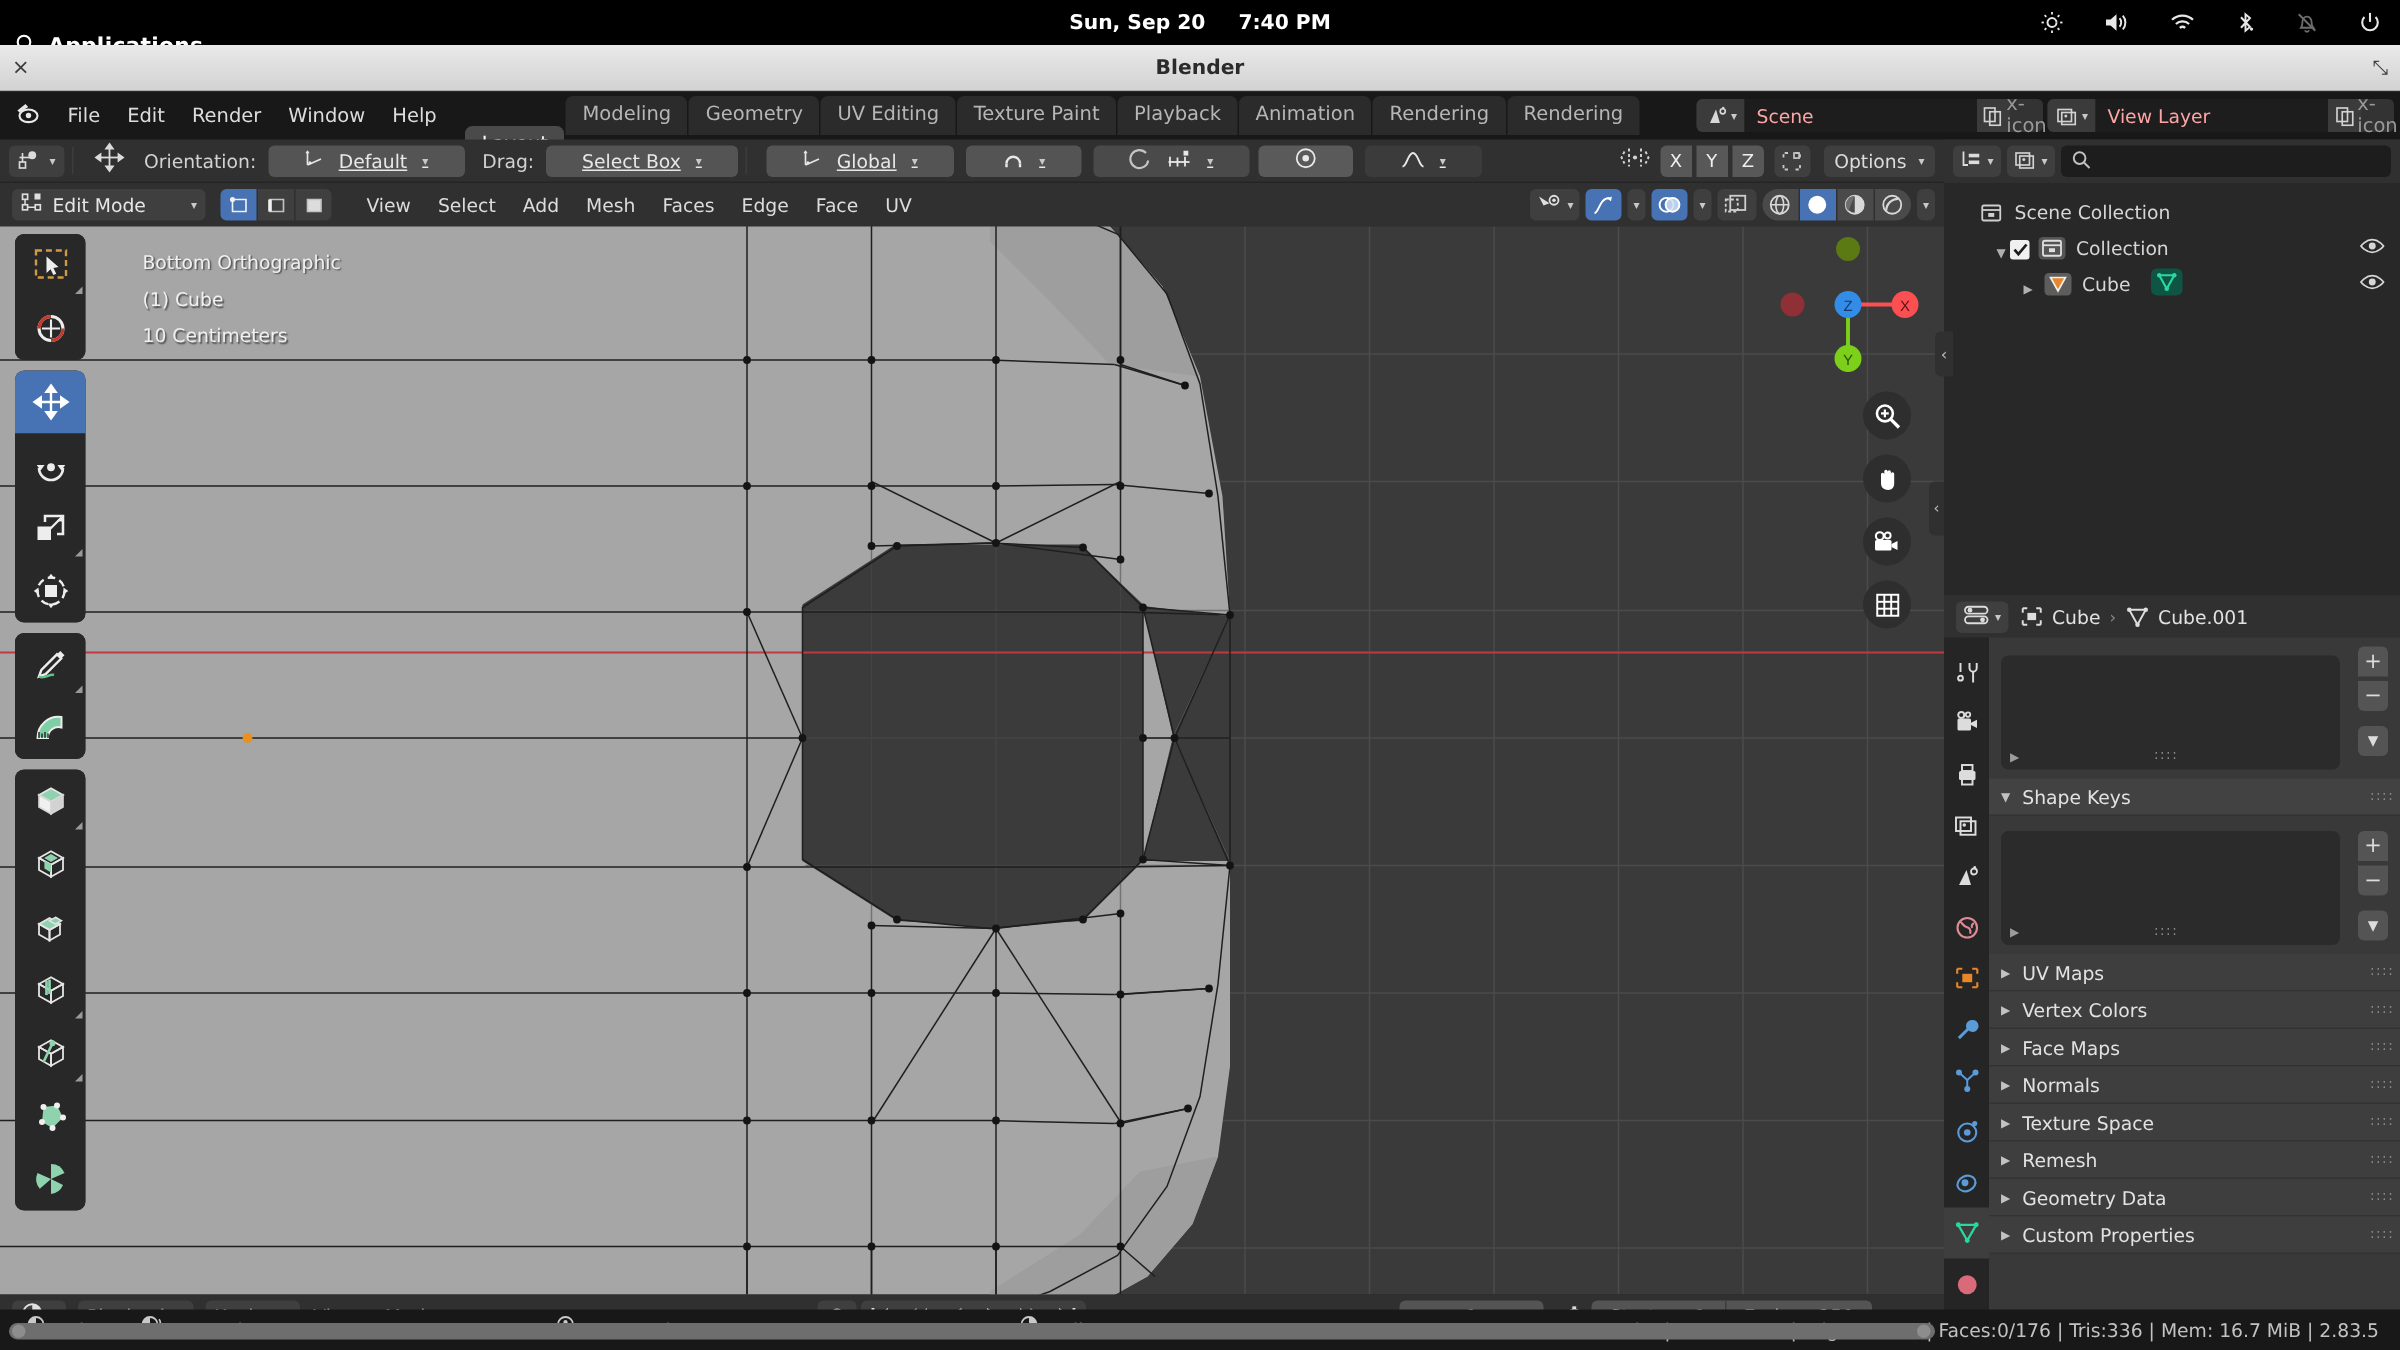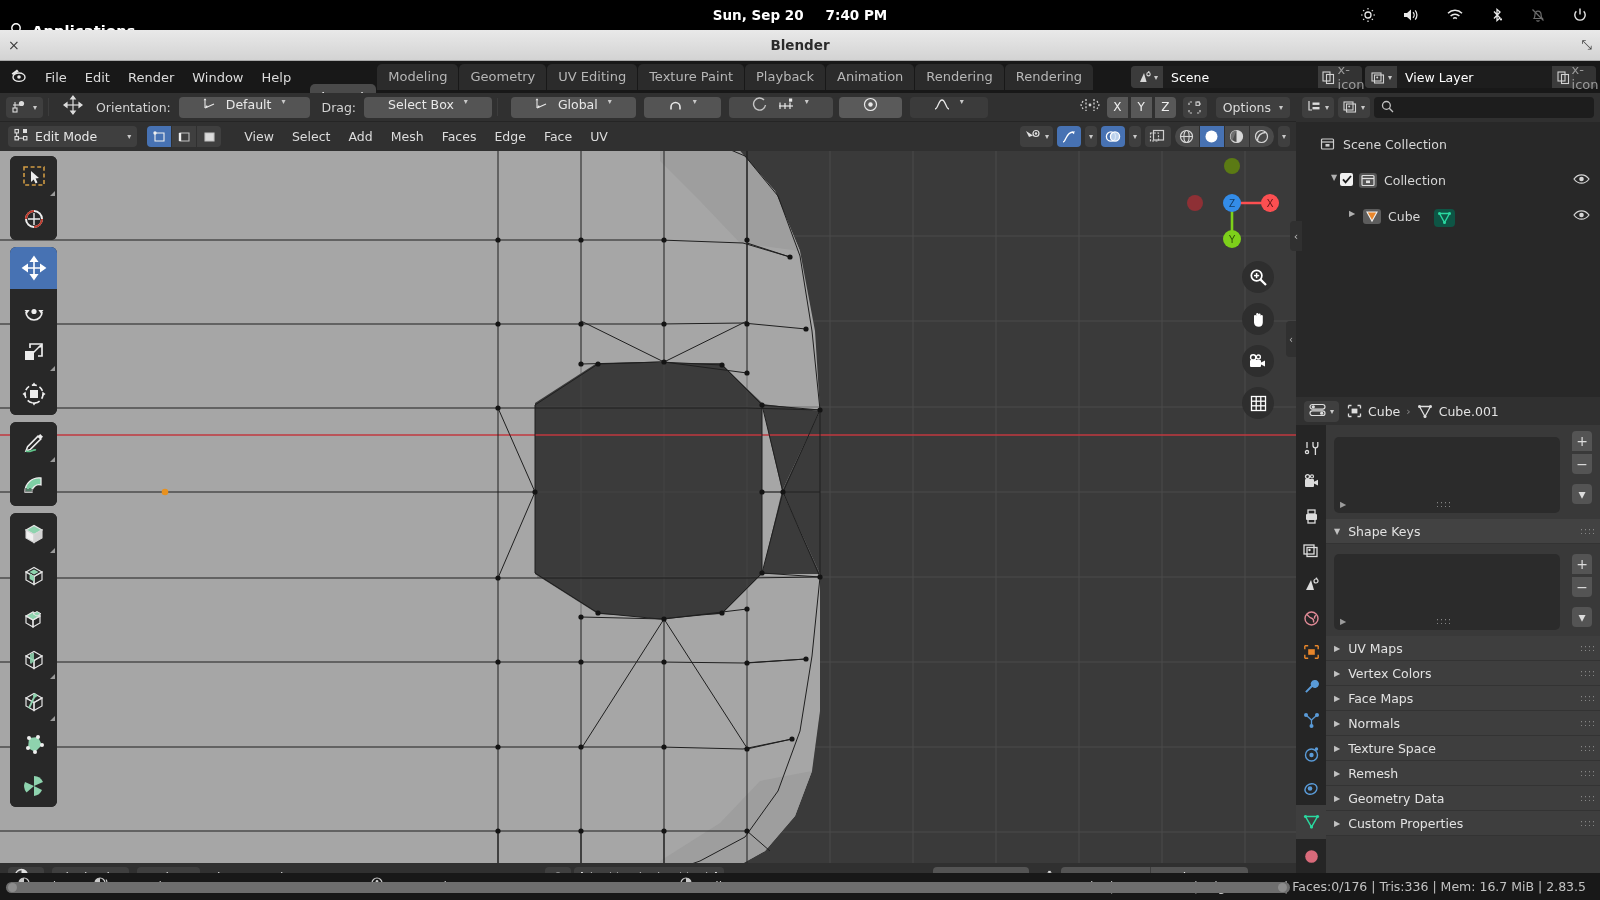--- a/index.html
+++ b/index.html
@@ -57,43 +57,43 @@
   }
   .wstab.active { background: #4a4a4a; color: #ffffff; margin-top: 40px; }
   .topbar-right { position: absolute; right: 4px; display: flex; align-items: center; gap: 3px; }
   .idblock { display: flex; align-items: center; background: #282828; border-radius: 4px; height: 22px; }
   .idblock .idicon {
     display: flex; align-items: center; gap: 2px; padding: 0 5px 0 6px; height: 22px;
     background: #3b3b3b; border-radius: 4px 0 0 4px;
   }
   .idblock .idname {
     background: #1d1d1d; height: 22px; min-width: 155px; display: flex; align-items: center;
-    padding: 0 8px; font-size: 12.5px; color: #ffffff;
+    padding: 0 8px; font-size: 12.5px; color: #fca5a5;
   }
   .idblock .idbtn {
     width: 22px; height: 22px; display: flex; align-items: center; justify-content: center;
     background: #3b3b3b;
   }
   .idblock .idbtn.x { background: #333; color: #9a9a9a; font-size: 13px; border-radius: 0 4px 4px 0; }
   .chev { font-size: 8px; color: #c9c9c9; }
 
   
   .b-toolsettings {
     position: absolute; top: 32px; left: 0; width: 1296px; height: 29px;
     background: #303030; display: flex; align-items: center; border-bottom: 1px solid #252525;
   }
   .ts-btn {
     display: flex; align-items: center; gap: 4px; height: 21px; padding: 0 6px;
     background: #3f3f3f; border-radius: 4px; font-size: 12.5px; color: #dcdcdc; margin-left: 6px;
   }
   .ts-label { font-size: 12.5px; color: #d2d2d2; margin-left: 12px; }
   .ts-drop {
-    display: flex; justify-content: space-between; height: 21px;
+    display: flex; align-items: center; justify-content: space-between; height: 21px;
     background: #545454; border-radius: 4px; font-size: 12.5px; color: #e8e8e8;
-    padding: 0 24px; margin-left: 8px; gap: 10px;
+    padding: 0 24px; margin-left: 8px; gap: 10px; text-decoration: underline;
   }
   .ts-sep { width: 1px; height: 18px; background: #3c3c3c; margin: 0 5px; }
   .ts-right { position: absolute; right: 6px; display: flex; align-items: center; gap: 3px; }
   .axisbtn {
     width: 21px; height: 21px; background: #585858; color: #efefef; font-size: 12px;
     display: flex; align-items: center; justify-content: center;
   }
   .axisbtn.l { border-radius: 4px 0 0 4px; }
   .axisbtn.r { border-radius: 0 4px 4px 0; }
   .opt-drop { display: flex; align-items: center; gap: 8px; height: 21px; padding: 0 7px; background: #3f3f3f; border-radius: 4px; font-size: 12.5px; color: #dcdcdc; }
@@ -191,21 +191,21 @@
 
   
   .outliner { position: absolute; top: 32px; left: 1296px; width: 304px; height: 304px; background: #282828; }
   .ol-header { height: 29px; background: #303030; display: flex; align-items: center; padding: 0 6px; gap: 4px; }
   .ol-drop { display: flex; align-items: center; gap: 3px; height: 21px; padding: 0 5px; background: #3f3f3f; border-radius: 4px; }
   .ol-search {
     flex: 1; height: 21px; background: #1d1d1d; border-radius: 4px; display: flex; align-items: center;
     padding: 0 7px; gap: 6px;
   }
   .ol-rows { padding-top: 3px; }
-  .ol-row { display: flex; align-items: flex-start; height: 24px; font-size: 12.5px; color: #d6d6d6; position: relative; margin-top: 12px; }
+  .ol-row { display: flex; align-items: flex-end; height: 24px; font-size: 12.5px; color: #d6d6d6; position: relative; }
   .ol-row .eye { position: absolute; right: 10px; }
   .ol-disc { width: 12px; display: flex; align-items: center; justify-content: center; color: #b0b0b0; font-size: 8px; }
   .ol-check { width: 13px; height: 13px; background: #f0f0f0; border-radius: 2px; display: flex; align-items: center; justify-content: center; }
   .ol-collapse-tab {
     position: absolute; left: 1290px; top: 160px; width: 12px; height: 30px; background: #303030;
     border-radius: 4px 0 0 4px; display: flex; align-items: center; justify-content: center;
     color: #bdbdbd; font-size: 11px; z-index: 40;
   }
 
   
@@ -797,20 +797,25 @@
               <circle cx="598" cy="213" r="2.6"></circle>
                 <circle cx="722" cy="214" r="2.6"></circle>
               <circle cx="598" cy="462" r="2.6"></circle>
                 <circle cx="722" cy="462" r="2.6"></circle>
             </g>
 
             <circle cx="165" cy="341" r="3.3" fill="#e8911f"></circle>
           </g>
         </svg>
 
+        <div class="vp-overlay-text">
+          <div>Bottom Orthographic</div>
+          <div>(1) Cube</div>
+          <div>10 Centimeters</div>
+        </div>
 
         <div class="vp-tools">
           <div class="tgrp">
             <div class="tbtn">
               <svg width="26" height="26" viewBox="0 0 26 26">
                   <rect x="3" y="3" width="20" height="18" fill="none" stroke="#cf9a43" stroke-width="1.6" stroke-dasharray="4 2.6"></rect>
                   <path d="M10 7l8 7-3.4.6 1.9 3.9-1.9.9-1.9-3.9L10 18z" fill="#ededed"></path>
                 </svg>
               <span class="corner"></span>
             </div>

